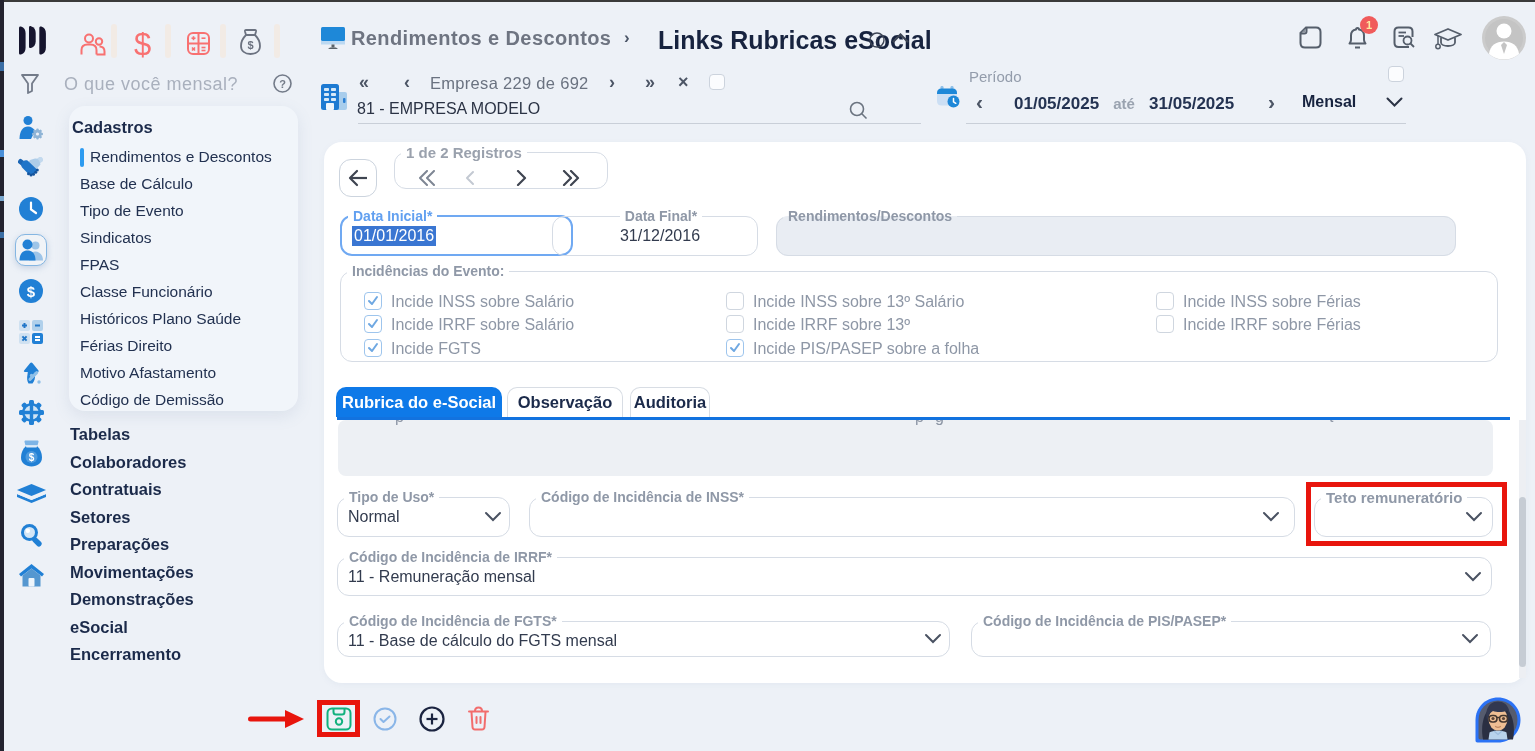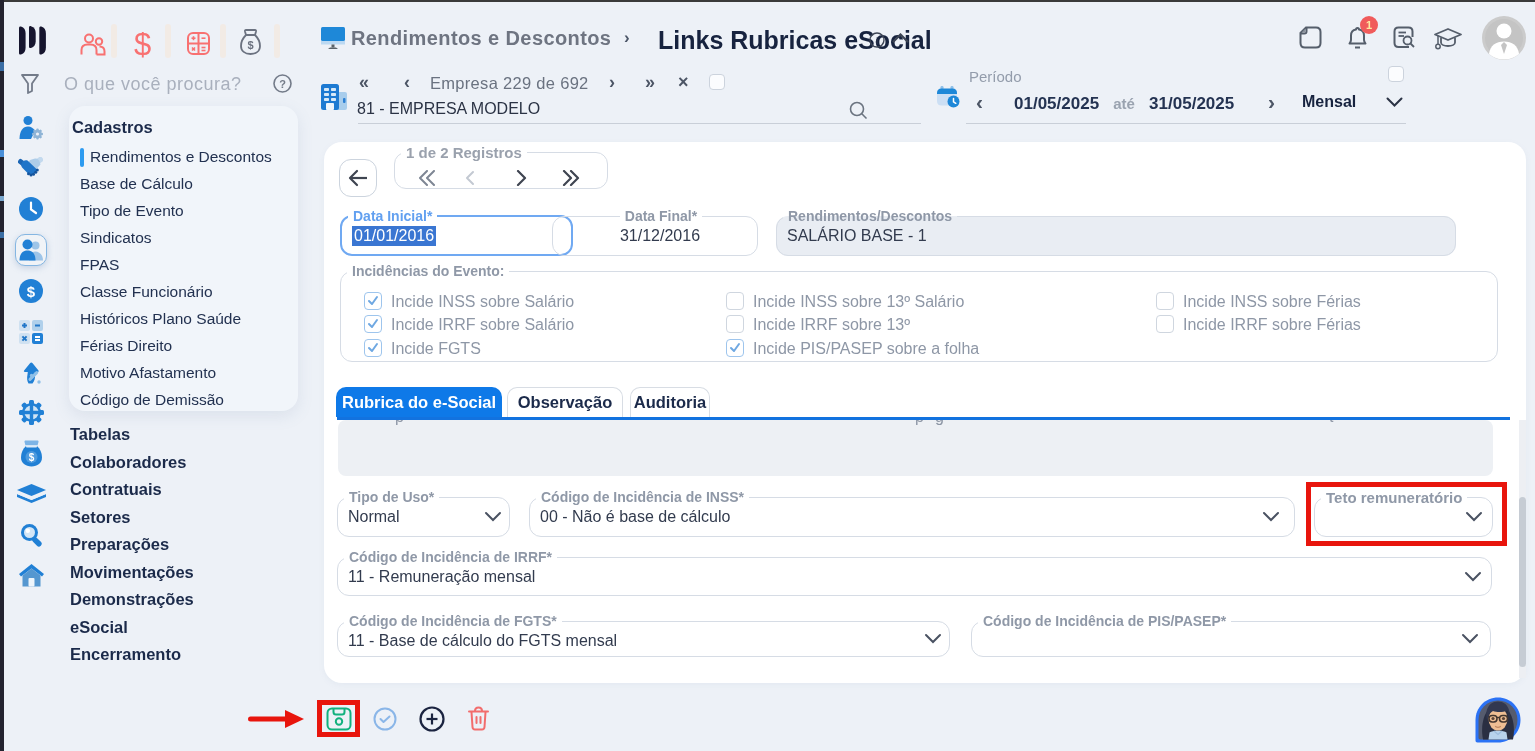--- a/index.html
+++ b/index.html
@@ -128,21 +128,21 @@
     <path d="M6 7 C3 10 1 13.5 1 18 C1 23 5 26 10.5 26 C16 26 20 23 20 18 C20 13.5 18 10 15 7"></path>
     <path d="M6 7 L5 3.5 C4.8 2.5 5.2 2 6 2 L15 2 C15.8 2 16.2 2.5 16 3.5 L15 7 Z"></path>
   </g>
   <text x="10.5" y="20.5" font-size="11" font-weight="bold" fill="#6b7280" text-anchor="middle">$</text>
 </svg>
 <div class="tdiv abs" style="left:274px;"></div>
 
 <svg class="abs" style="left:21px; top:74px;" width="18" height="20" viewBox="0 0 18 20">
   <path d="M1 1 L17 1 L11 9.5 L11 17 L7 19 L7 9.5 Z" fill="none" stroke="#737b89" stroke-width="1.8" stroke-linejoin="round"></path>
 </svg>
-<div id="searchtxt" class="abs">O que você procura?</div>
+<div id="searchtxt" class="abs">O que você mensal?</div>
 <svg class="abs" style="left:273px; top:74px;" width="19" height="19" viewBox="0 0 19 19">
   <circle cx="9.5" cy="9.5" r="8.5" fill="none" stroke="#737b89" stroke-width="1.6"></circle>
   <text x="9.5" y="13.5" font-size="11" font-weight="bold" fill="#737b89" text-anchor="middle">?</text>
 </svg>
 
 <div id="railsel" class="abs"></div>
 <svg class="abs" style="left:18px; top:115px;" width="27" height="25" viewBox="0 0 27 25">
   <circle cx="10" cy="5.5" r="4.5" fill="#2180d5"></circle>
   <path d="M1.5 24 C1.5 16 5 11.5 10 11.5 C13 11.5 15.5 13 17 16 L13 24 Z" fill="#2180d5"></path>
   <g fill="#8fb4d6">
@@ -386,21 +386,20 @@
 <fieldset id="fld1" class="fld">
     <legend>Data Inicial*</legend>
     <div class="fval"><span class="sel">01/01/2016</span></div>
   </fieldset>
 <fieldset id="fld2" class="fld">
     <legend>Data Final*</legend>
     <div class="fval">31/12/2016</div>
   </fieldset>
 <fieldset id="fld3" class="fld">
     <legend>Rendimentos/Descontos</legend>
-    <div class="fval">SALÁRIO BASE - 1</div>
   </fieldset>
 
 <fieldset id="fsinc">
     <legend>Incidências do Evento:</legend>
   </fieldset>
 
 <div class="ck ckc abs" style="left:364px; top:292px;"></div>
 <div class="ck ckc abs" style="left:364px; top:315px;"></div>
 <div class="ck ckc abs" style="left:364px; top:339px;"></div>
 <div class="ck abs" style="left:726px; top:292px;"></div>
@@ -441,21 +440,20 @@
 <div class="frag abs" style="left:1329px; top:420px; width:8px;">
     <span>t</span>
   </div>
 
 <fieldset id="dd1" class="dd">
     <legend>Tipo de Uso*</legend>
     <div class="fval">Normal</div>
   </fieldset>
 <fieldset id="dd2" class="dd">
     <legend>Código de Incidência de INSS*</legend>
-    <div class="fval">00 - Não é base de cálculo</div>
   </fieldset>
 <div id="redrect1" class="abs"></div>
 <fieldset id="dd3" class="dd">
     <legend>Teto remuneratório</legend>
   </fieldset>
 <fieldset id="dd4" class="dd">
     <legend>Código de Incidência de IRRF*</legend>
     <div class="fval">11 - Remuneração mensal</div>
   </fieldset>
 <fieldset id="dd5" class="dd">

